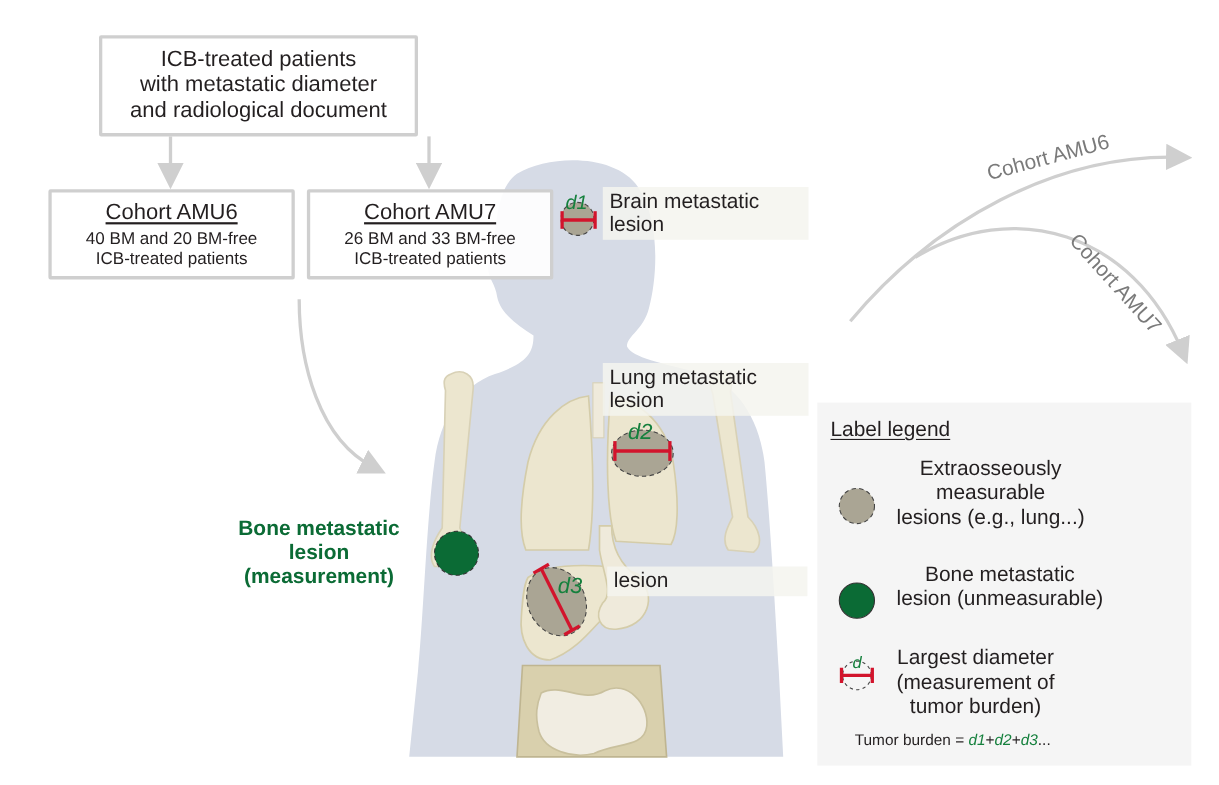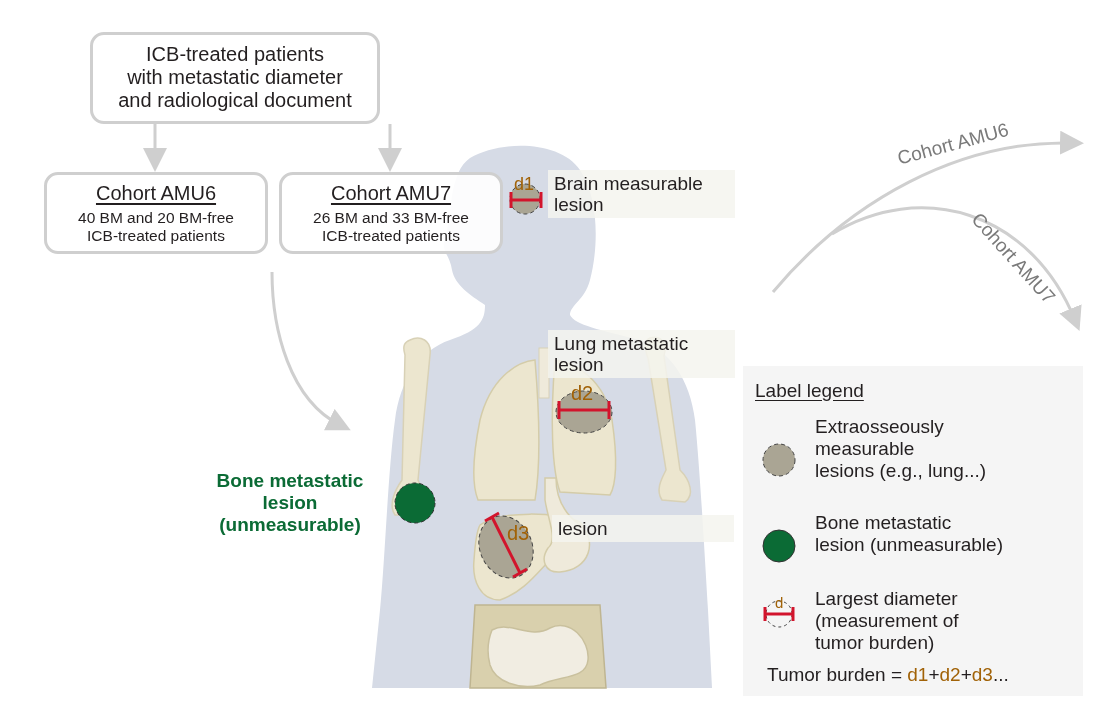--- a/index.html
+++ b/index.html
@@ -1,34 +1,34 @@
 <!DOCTYPE html>
 <html><head>
   <meta charset="utf-8">
   <style>
     html, body { margin: 0; padding: 0; background: #ffffff; }
     body { width: 1108px; height: 714px; position: relative; overflow: hidden;
            font-family: "Liberation Sans", sans-serif; color: #231f20; }
     .abs { position: absolute; }
     svg.layer { position: absolute; left: 0; top: 0; }
-    .box { position: absolute; border: 3px solid #cfcfcf; background: #ffffff; border-radius: 14px;
+    .box { position: absolute; border: 3px solid #cfcfcf; background: #ffffff; border-radius: 2px;
            text-align: center; box-sizing: border-box; }
     .top-box { left: 90px; top: 32px; width: 290px; height: 92px; font-size: 20px; line-height: 23px; padding-top: 8px; }
     .cohort-box { top: 172px; height: 82px; font-size: 15.5px; line-height: 18px; padding-top: 6px; }
     .cohort-box .title { font-size: 20px; text-decoration: underline; text-underline-offset: 3px; line-height: 24px; margin-bottom: 4px; }
     .box6 { left: 44px; width: 224px; }
     .box7 { left: 279px; width: 224px; background: rgba(255,255,255,0.92); }
     .lesion-label { position: absolute; background: rgba(245,245,238,0.85); font-size: 19px; line-height: 21px; padding: 3px 6px; }
     .bone-label { position: absolute; left: 186px; top: 470px; width: 220px; text-align: center;
                   color: #0b6b35; font-weight: bold; font-size: 19px; line-height: 22px; }
-    .legend { position: absolute; left: 743px; top: 366px; width: 340px; height: 330px; background: #f5f5f5; }
+    .legend { position: absolute; left: 743px; top: 366px; width: 340px; height: 330px; background: #f5f5f5; text-align: center; }
     .legend .lg-title { position: absolute; left: 12px; top: 14px; font-size: 19px; text-decoration: underline; text-underline-offset: 3px; }
     .legend .item { position: absolute; left: 72px; font-size: 19px; line-height: 22px; }
-    .legend .burden { position: absolute; left: 24px; top: 298px; font-size: 19px; }
-    .red { color: #a16207; }
+    .legend .burden { position: absolute; left: 34px; top: 298px; font-size: 14px; }
+    .red { color: #15803d; font-style: italic; }
     .arc-label { position: absolute; color: #7a7a7a; font-size: 19px; white-space: nowrap; transform-origin: left center; }
   </style>
 </head>
 <body>
 
 <svg class="layer" width="1108" height="714" viewBox="0 0 1108 714">
   <defs>
     <marker id="arrowhead" markerWidth="8" markerHeight="8" refX="4" refY="4" orient="auto" markerUnits="strokeWidth">
       <path d="M0,0 L8,4 L0,8 Z" fill="#cfcfcf"></path>
     </marker>
@@ -100,35 +100,35 @@
   <div class="title">Cohort AMU7</div>
   <div>26 BM and 33 BM-free</div>
   <div>ICB-treated patients</div>
 </div>
 
 <div class="abs red" style="left:514px;top:174px;font-size:18px;">d1</div>
 <div class="abs red" style="left:571px;top:382px;font-size:20px;">d2</div>
 <div class="abs red" style="left:507px;top:522px;font-size:20px;">d3</div>
 
 <div class="lesion-label" style="left:548px;top:170px;width:175px;">
-  <div>Brain measurable</div>
+  <div>Brain metastatic</div>
   <div>lesion</div>
 </div>
 <div class="lesion-label" style="left:548px;top:330px;width:175px;">
   <div>Lung metastatic</div>
   <div>lesion</div>
 </div>
 <div class="lesion-label" style="left:552px;top:515px;width:170px;">
   <div>lesion</div>
 </div>
 
 <div class="bone-label" style="left:180px;">
   <div>Bone metastatic</div>
   <div>lesion</div>
-  <div>(unmeasurable)</div>
+  <div>(measurement)</div>
 </div>
 
 <div class="arc-label" style="left:898px;top:148px;transform:rotate(-15deg);">Cohort AMU6</div>
 <div class="arc-label" style="left:975px;top:205px;transform:rotate(48deg);">Cohort AMU7</div>
 
 <div class="legend">
   <div class="lg-title">Label legend</div>
 
   <svg class="abs" style="left:18px;top:76px;" width="36" height="36">
     <circle cx="18" cy="18" r="16" fill="#aaa594" stroke="#444" stroke-width="1" stroke-dasharray="4,3"></circle>

